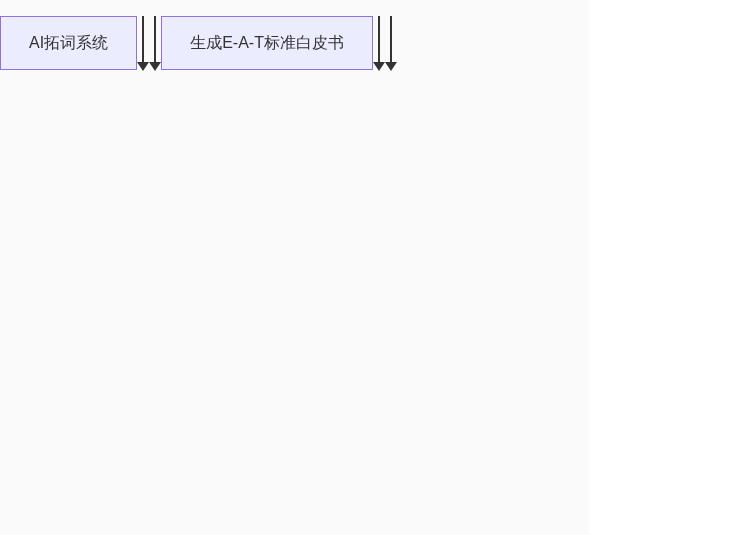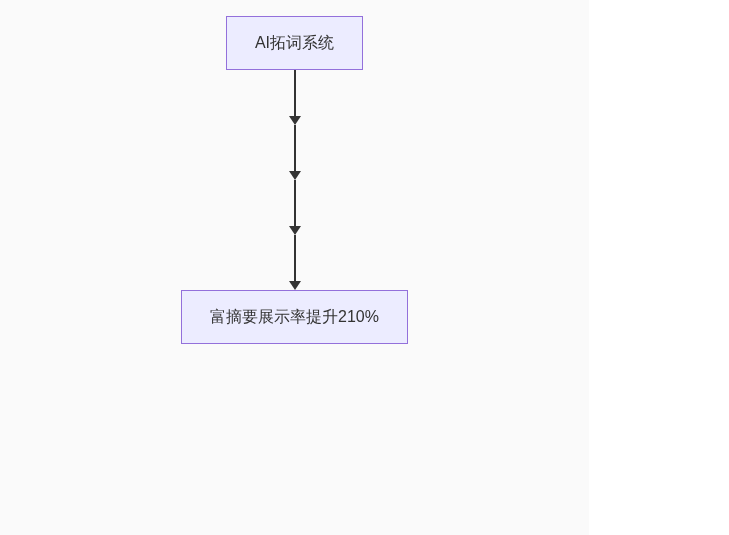--- a/index.html
+++ b/index.html
@@ -9,22 +9,21 @@
   }
   .canvas {
     position: relative;
     width: 589px;
     height: 535px;
     background: var(--bg, #fafafa);
     overflow: hidden;
     box-sizing: border-box;
     padding-top: 16px;
     display: flex;
-    flex-direction: column;
-    align-items: center;
+    flex-direction: row;
   }
   .node {
     background: var(--node-fill, #ececff);
     border: 1px solid var(--node-border, #9370db);
     color: var(--text, #333333);
     height: 54px;
     box-sizing: border-box;
     padding: 0 28px;
     display: flex;
     align-items: center;
@@ -66,29 +65,29 @@
     <div class="line"></div>
     <div class="head"></div>
   </div>
 
 
   <div class="edge">
     <div class="line"></div>
     <div class="head"></div>
   </div>
 
+  <div class="node">
+    <span>生成E-A-T标准白皮书</span>
+  </div>
 
   <div class="edge">
     <div class="line"></div>
     <div class="head"></div>
   </div>
 
 
   <div class="edge">
     <div class="line"></div>
     <div class="head"></div>
   </div>
 
-  <div class="node">
-    <span>富摘要展示率提升210%</span>
-  </div>
 
 </div>
 
 </body></html>

